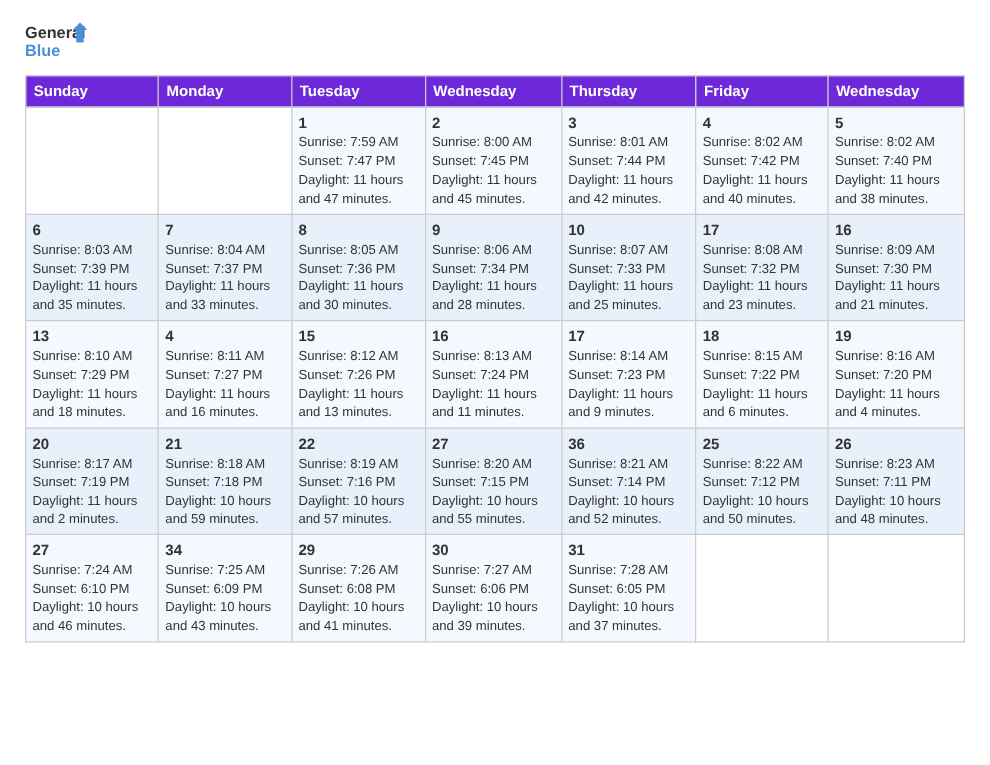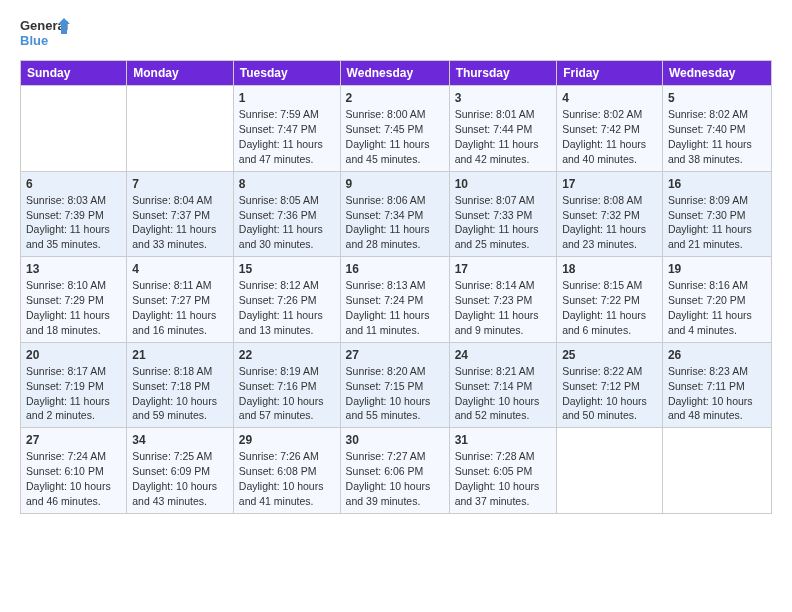--- a/index.html
+++ b/index.html
@@ -141,21 +141,21 @@
           <td><span class="day-number">16</span><span class="day-info">Sunrise: 8:13 AM<br></span><span class="day-info">Sunset: 7:24 PM<br></span><span class="day-info">Daylight: 11 hours and 11 minutes.<br></span></td>
           <td><span class="day-number">17</span><span class="day-info">Sunrise: 8:14 AM<br></span><span class="day-info">Sunset: 7:23 PM<br></span><span class="day-info">Daylight: 11 hours and 9 minutes.<br></span></td>
           <td><span class="day-number">18</span><span class="day-info">Sunrise: 8:15 AM<br></span><span class="day-info">Sunset: 7:22 PM<br></span><span class="day-info">Daylight: 11 hours and 6 minutes.<br></span></td>
           <td><span class="day-number">19</span><span class="day-info">Sunrise: 8:16 AM<br></span><span class="day-info">Sunset: 7:20 PM<br></span><span class="day-info">Daylight: 11 hours and 4 minutes.<br></span></td>
         </tr>
         <tr>
           <td><span class="day-number">20</span><span class="day-info">Sunrise: 8:17 AM<br></span><span class="day-info">Sunset: 7:19 PM<br></span><span class="day-info">Daylight: 11 hours and 2 minutes.<br></span></td>
           <td><span class="day-number">21</span><span class="day-info">Sunrise: 8:18 AM<br></span><span class="day-info">Sunset: 7:18 PM<br></span><span class="day-info">Daylight: 10 hours and 59 minutes.<br></span></td>
           <td><span class="day-number">22</span><span class="day-info">Sunrise: 8:19 AM<br></span><span class="day-info">Sunset: 7:16 PM<br></span><span class="day-info">Daylight: 10 hours and 57 minutes.<br></span></td>
           <td><span class="day-number">27</span><span class="day-info">Sunrise: 8:20 AM<br></span><span class="day-info">Sunset: 7:15 PM<br></span><span class="day-info">Daylight: 10 hours and 55 minutes.<br></span></td>
-          <td><span class="day-number">24</span><span class="day-info">Sunrise: 8:21 AM<br></span><span class="day-info">Sunset: 7:14 PM<br></span><span class="day-info">Daylight: 10 hours and 52 minutes.<br></span></td>
+          <td><span class="day-number">36</span><span class="day-info">Sunrise: 8:21 AM<br></span><span class="day-info">Sunset: 7:14 PM<br></span><span class="day-info">Daylight: 10 hours and 52 minutes.<br></span></td>
           <td><span class="day-number">25</span><span class="day-info">Sunrise: 8:22 AM<br></span><span class="day-info">Sunset: 7:12 PM<br></span><span class="day-info">Daylight: 10 hours and 50 minutes.<br></span></td>
           <td><span class="day-number">26</span><span class="day-info">Sunrise: 8:23 AM<br></span><span class="day-info">Sunset: 7:11 PM<br></span><span class="day-info">Daylight: 10 hours and 48 minutes.<br></span></td>
         </tr>
         <tr>
           <td><span class="day-number">27</span><span class="day-info">Sunrise: 7:24 AM<br></span><span class="day-info">Sunset: 6:10 PM<br></span><span class="day-info">Daylight: 10 hours and 46 minutes.<br></span></td>
           <td><span class="day-number">34</span><span class="day-info">Sunrise: 7:25 AM<br></span><span class="day-info">Sunset: 6:09 PM<br></span><span class="day-info">Daylight: 10 hours and 43 minutes.<br></span></td>
           <td><span class="day-number">29</span><span class="day-info">Sunrise: 7:26 AM<br></span><span class="day-info">Sunset: 6:08 PM<br></span><span class="day-info">Daylight: 10 hours and 41 minutes.<br></span></td>
           <td><span class="day-number">30</span><span class="day-info">Sunrise: 7:27 AM<br></span><span class="day-info">Sunset: 6:06 PM<br></span><span class="day-info">Daylight: 10 hours and 39 minutes.<br></span></td>
           <td><span class="day-number">31</span><span class="day-info">Sunrise: 7:28 AM<br></span><span class="day-info">Sunset: 6:05 PM<br></span><span class="day-info">Daylight: 10 hours and 37 minutes.<br></span></td>
           <td class="empty"></td>

